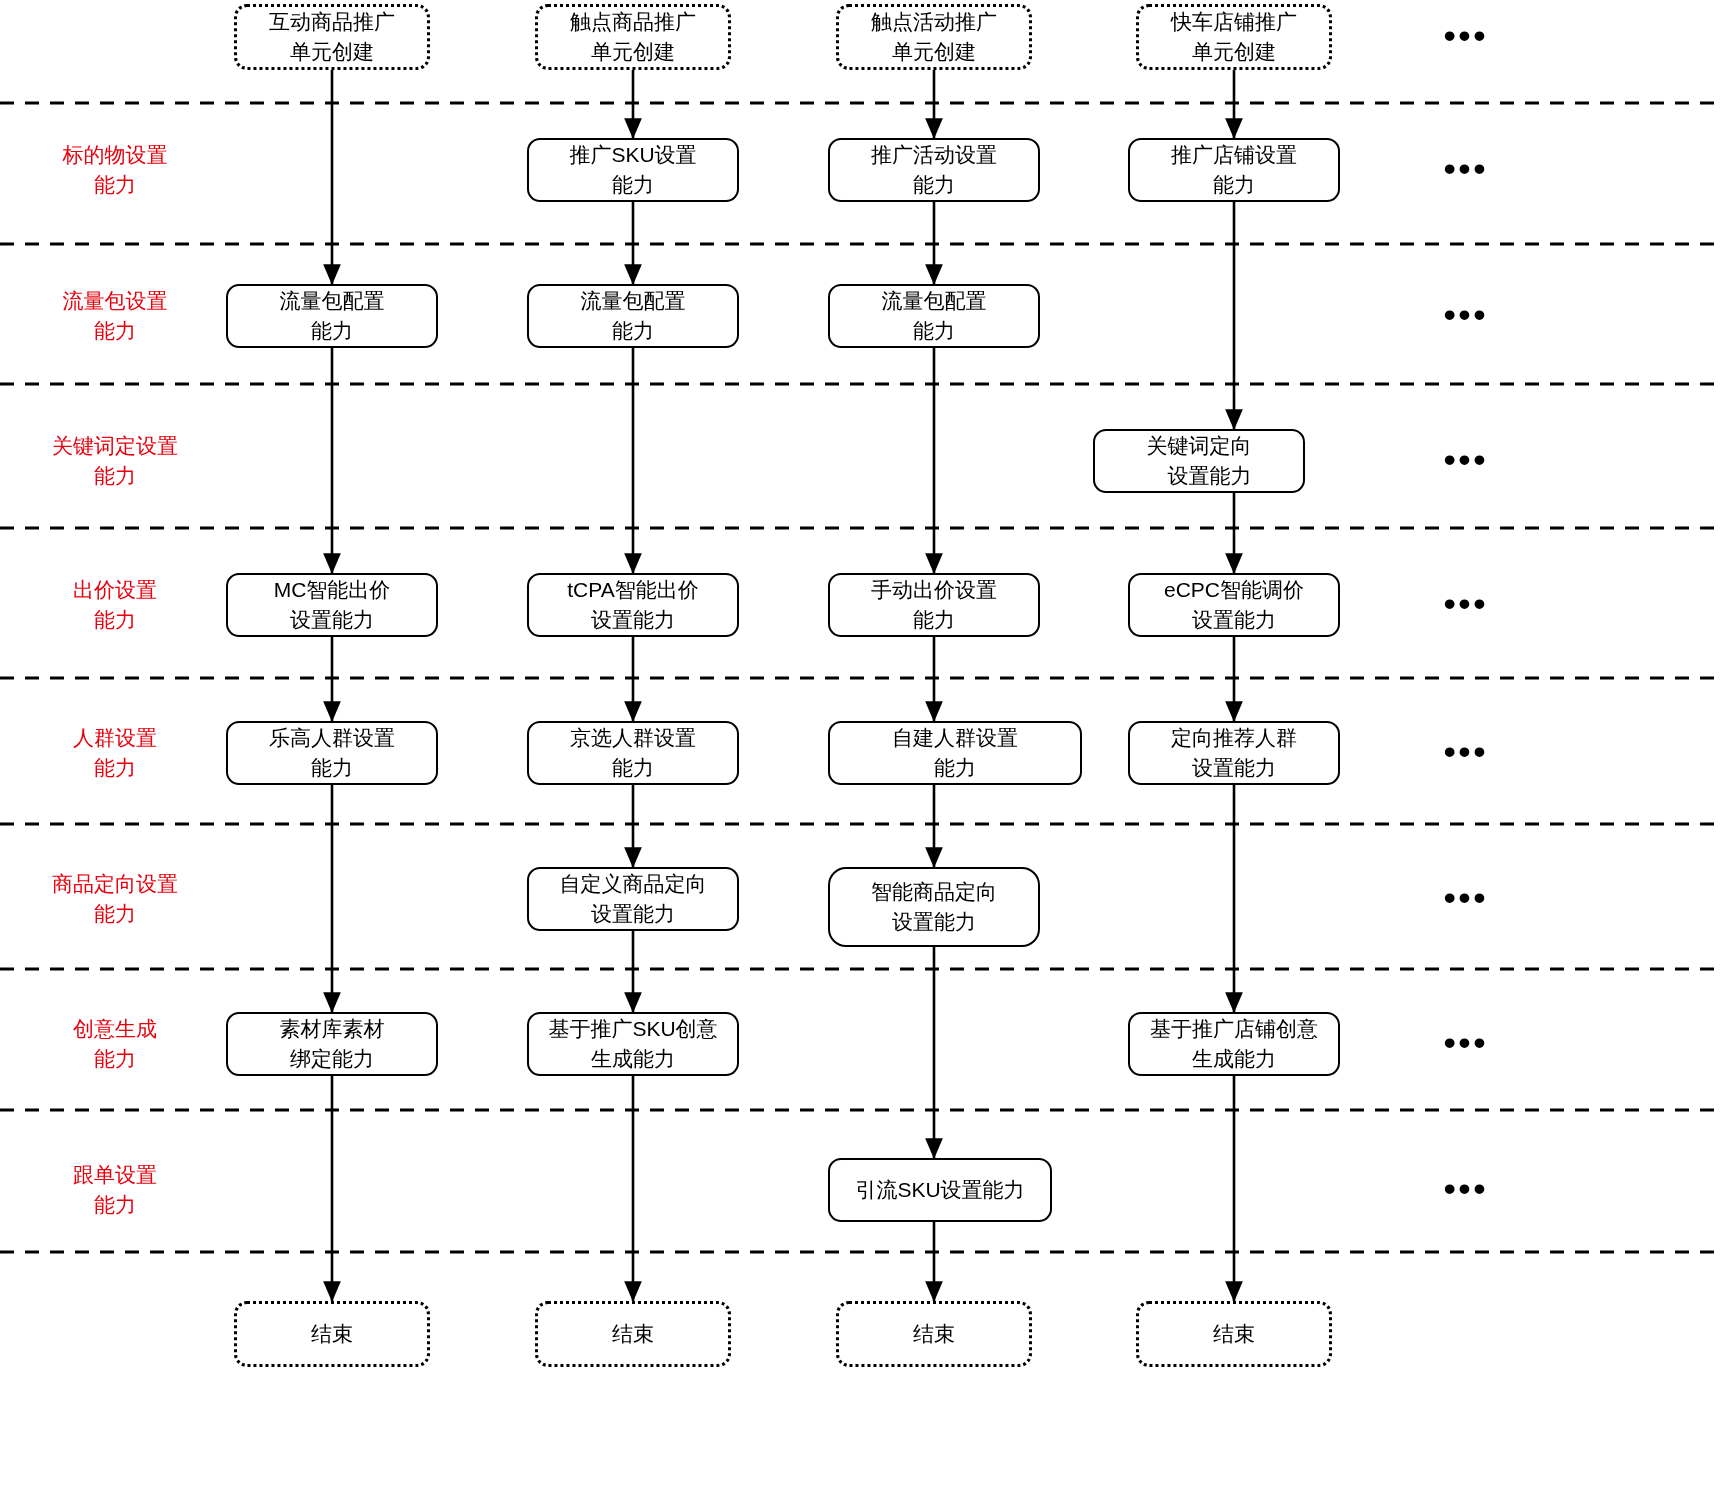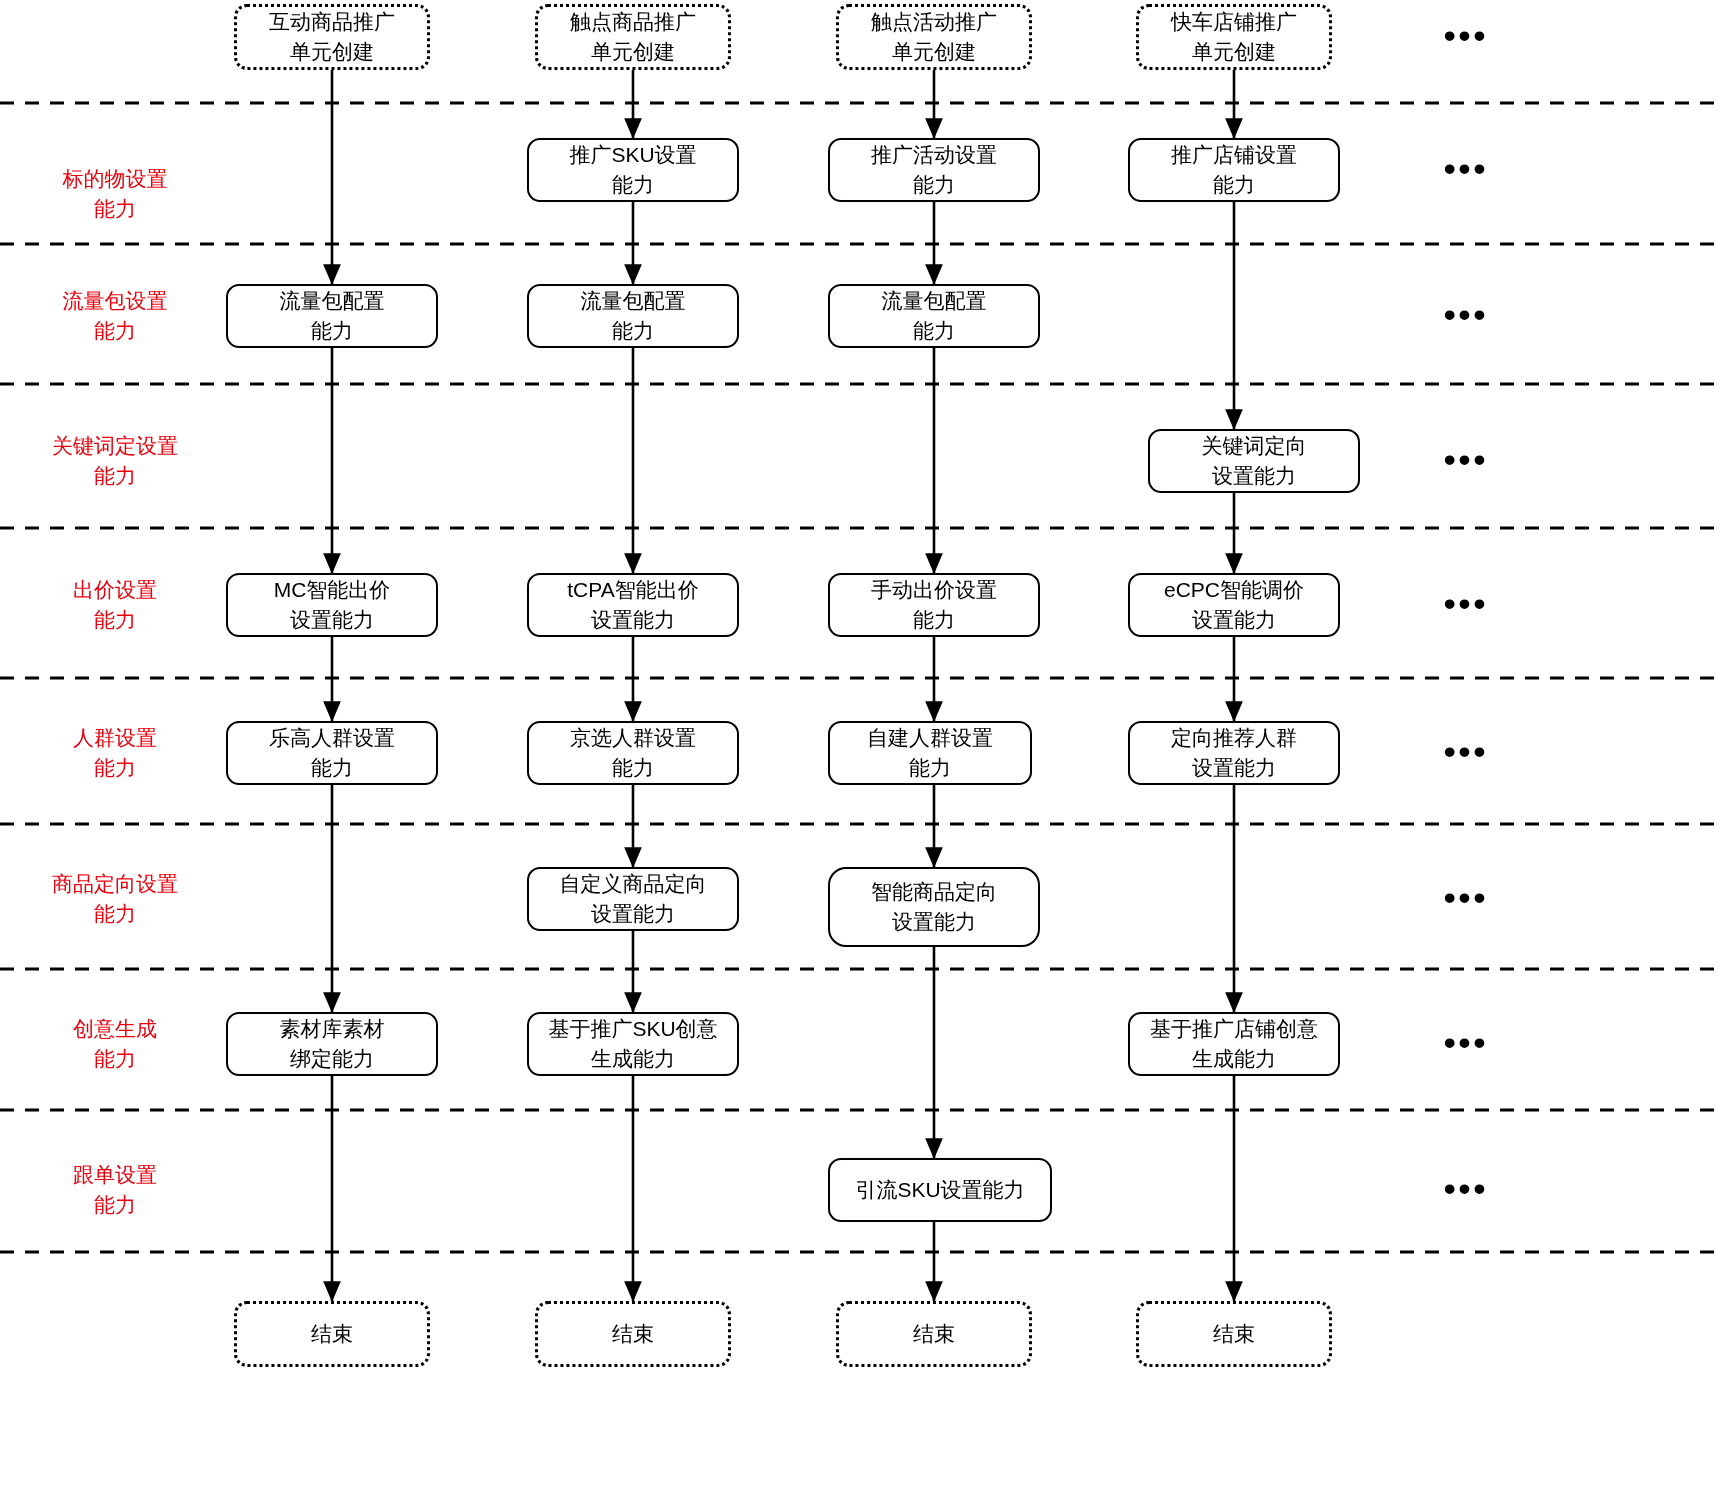--- a/index.html
+++ b/index.html
@@ -108,21 +108,21 @@
         <line x1="1234" x2="1234" y1="70" y2="138" stroke="#000000" stroke-width="2.6" marker-end="url(#arrowhead)"></line>
         <line x1="1234" x2="1234" y1="202" y2="429" stroke="#000000" stroke-width="2.6" marker-end="url(#arrowhead)"></line>
         <line x1="1234" x2="1234" y1="493" y2="573" stroke="#000000" stroke-width="2.6" marker-end="url(#arrowhead)"></line>
         <line x1="1234" x2="1234" y1="637" y2="721" stroke="#000000" stroke-width="2.6" marker-end="url(#arrowhead)"></line>
         <line x1="1234" x2="1234" y1="785" y2="1012" stroke="#000000" stroke-width="2.6" marker-end="url(#arrowhead)"></line>
         <line x1="1234" x2="1234" y1="1076" y2="1301" stroke="#000000" stroke-width="2.6" marker-end="url(#arrowhead)"></line>
       </g>
   </svg>
 
   <div id="lane-labels">
-      <div class="lane-label" style="left: 0px; top: 140px; margin-top: 24px;">标的物设置
+      <div class="lane-label" style="left: 0px; top: 140px;">标的物设置
 能力</div>
       <div class="lane-label" style="left: 0px; top: 286px;">流量包设置
 能力</div>
       <div class="lane-label" style="left: 0px; top: 431px;">关键词定设置
 能力</div>
       <div class="lane-label" style="left: 0px; top: 575px;">出价设置
 能力</div>
       <div class="lane-label" style="left: 0px; top: 723px;">人群设置
 能力</div>
       <div class="lane-label" style="left: 0px; top: 869px;">商品定向设置
@@ -160,31 +160,31 @@
 生成能力</div>
       <div class="node terminal" style="left: 535px; top: 1301px; width: 196px; height: 66px;">结束</div>
       <div class="node terminal" style="left: 836px; top: 4px; width: 196px; height: 66px;">触点活动推广
 单元创建</div>
       <div class="node solid" style="left: 828px; top: 138px; width: 212px; height: 64px; border-radius: 13px;">推广活动设置
 能力</div>
       <div class="node solid" style="left: 828px; top: 284px; width: 212px; height: 64px;">流量包配置
 能力</div>
       <div class="node solid" style="left: 828px; top: 573px; width: 212px; height: 64px;">手动出价设置
 能力</div>
-      <div class="node solid" style="left: 828px; top: 721px; width: 204px; height: 64px;">自建人群设置
+      <div class="node solid" style="left: 828px; top: 721px; width: 254px; height: 64px;">自建人群设置
 能力</div>
       <div class="node solid" style="left: 828px; top: 867px; width: 212px; height: 80px; border-radius: 18px;">智能商品定向
 设置能力</div>
       <div class="node solid" style="left: 828px; top: 1158px; width: 224px; height: 64px;">引流SKU设置能力</div>
       <div class="node terminal" style="left: 836px; top: 1301px; width: 196px; height: 66px;">结束</div>
       <div class="node terminal" style="left: 1136px; top: 4px; width: 196px; height: 66px;">快车店铺推广
 单元创建</div>
       <div class="node solid" style="left: 1128px; top: 138px; width: 212px; height: 64px;">推广店铺设置
 能力</div>
-      <div class="node solid" style="left: 1148px; top: 429px; width: 212px; height: 64px;">关键词定向
+      <div class="node solid" style="left: 1093px; top: 429px; width: 212px; height: 64px; text-align: right;">关键词定向
 设置能力</div>
       <div class="node solid" style="left: 1128px; top: 573px; width: 212px; height: 64px;">eCPC智能调价
 设置能力</div>
       <div class="node solid" style="left: 1128px; top: 721px; width: 212px; height: 64px;">定向推荐人群
 设置能力</div>
       <div class="node solid" style="left: 1128px; top: 1012px; width: 212px; height: 64px;">基于推广店铺创意
 生成能力</div>
       <div class="node terminal" style="left: 1136px; top: 1301px; width: 196px; height: 66px;">结束</div>
     </div>
   <div id="ellipses">

